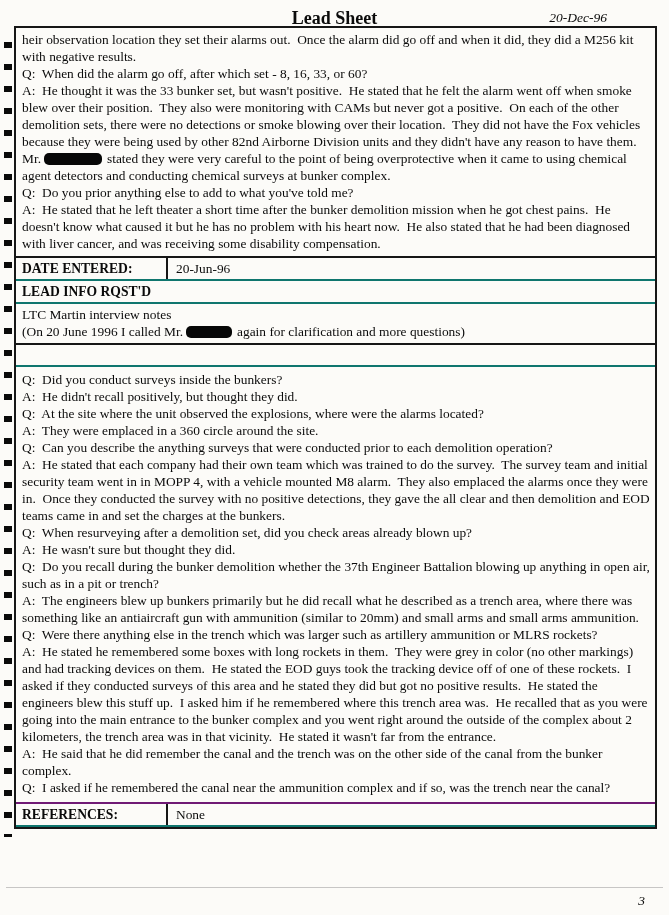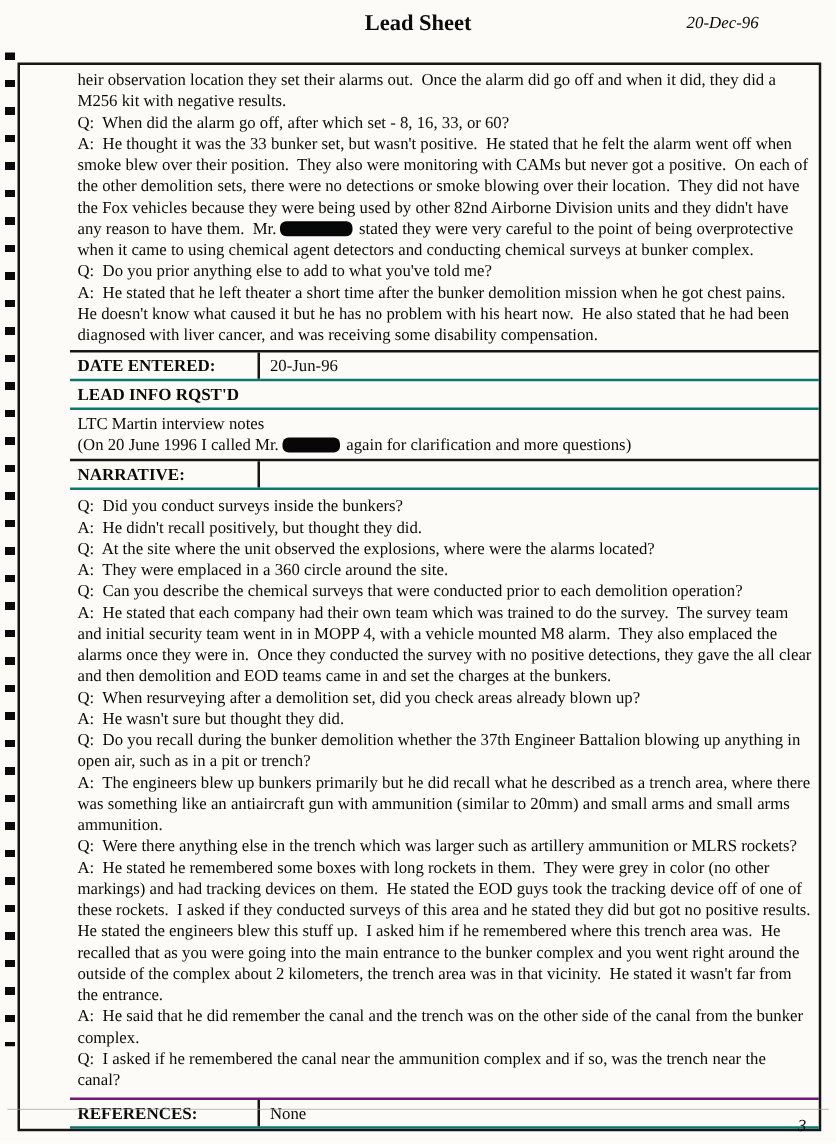--- a/index.html
+++ b/index.html
@@ -26,23 +26,22 @@
   .hdr { position: relative; height: 46px; }
   .title {
     position: absolute; left: 0; right: 0; top: 8px;
     text-align: center; font-weight: bold; font-size: 18px;
   }
   .hdr-date {
     position: absolute; right: 62px; top: 10px;
     font-style: italic; font-size: 13.5px;
   }
   .frame {
-    position: absolute; left: 14px; right: 12px; top: 50px;
+    position: absolute; left: 14px; right: 12px; top: 26px;
     border: 2px solid #161616;
-    padding-left: 40px;
   }
   .t {
     margin: 0;
     font-size: 13.4px;
     line-height: 17px;
     white-space: pre-wrap;
   }
   .top-block {
     padding: 3px 5px 4px 6px;
     border-bottom: 2px solid #161616;
@@ -119,30 +118,29 @@
     <div class="row">
       <div class="lbl">LEAD INFO RQST'D</div>
     </div>
 
     <div class="content-row">
       <p class="t">LTC Martin interview notes</p>
       <p class="t"><span>(On 20 June 1996 I called Mr.</span><span class="redact r2"></span><span>again for clarification and more questions)</span></p>
     </div>
 
     <div class="row divided">
-      <div class="lbl">NARRATIVE:</div>
       <div class="val"></div>
     </div>
 
     <div class="narrative">
       <p class="t">Q:  Did you conduct surveys inside the bunkers?</p>
       <p class="t">A:  He didn't recall positively, but thought they did.</p>
       <p class="t">Q:  At the site where the unit observed the explosions, where were the alarms located?</p>
       <p class="t">A:  They were emplaced in a 360 circle around the site.</p>
-      <p class="t">Q:  Can you describe the chemical surveys that were conducted prior to each demolition operation?</p>
+      <p class="t">Q:  Can you describe the anything surveys that were conducted prior to each demolition operation?</p>
       <p class="t">A:  He stated that each company had their own team which was trained to do the survey.  The survey team and initial security team went in in MOPP 4, with a vehicle mounted M8 alarm.  They also emplaced the alarms once they were in.  Once they conducted the survey with no positive detections, they gave the all clear and then demolition and EOD teams came in and set the charges at the bunkers.</p>
       <p class="t">Q:  When resurveying after a demolition set, did you check areas already blown up?</p>
       <p class="t">A:  He wasn't sure but thought they did.</p>
       <p class="t">Q:  Do you recall during the bunker demolition whether the 37th Engineer Battalion blowing up anything in open air, such as in a pit or trench?</p>
       <p class="t">A:  The engineers blew up bunkers primarily but he did recall what he described as a trench area, where there was something like an antiaircraft gun with ammunition (similar to 20mm) and small arms and small arms ammunition.</p>
       <p class="t">Q:  Were there anything else in the trench which was larger such as artillery ammunition or MLRS rockets?</p>
       <p class="t">A:  He stated he remembered some boxes with long rockets in them.  They were grey in color (no other markings) and had tracking devices on them.  He stated the EOD guys took the tracking device off of one of these rockets.  I asked if they conducted surveys of this area and he stated they did but got no positive results.  He stated the engineers blew this stuff up.  I asked him if he remembered where this trench area was.  He recalled that as you were going into the main entrance to the bunker complex and you went right around the outside of the complex about 2 kilometers, the trench area was in that vicinity.  He stated it wasn't far from the entrance.</p>
       <p class="t">A:  He said that he did remember the canal and the trench was on the other side of the canal from the bunker complex.</p>
       <p class="t">Q:  I asked if he remembered the canal near the ammunition complex and if so, was the trench near the canal?</p>
     </div>

